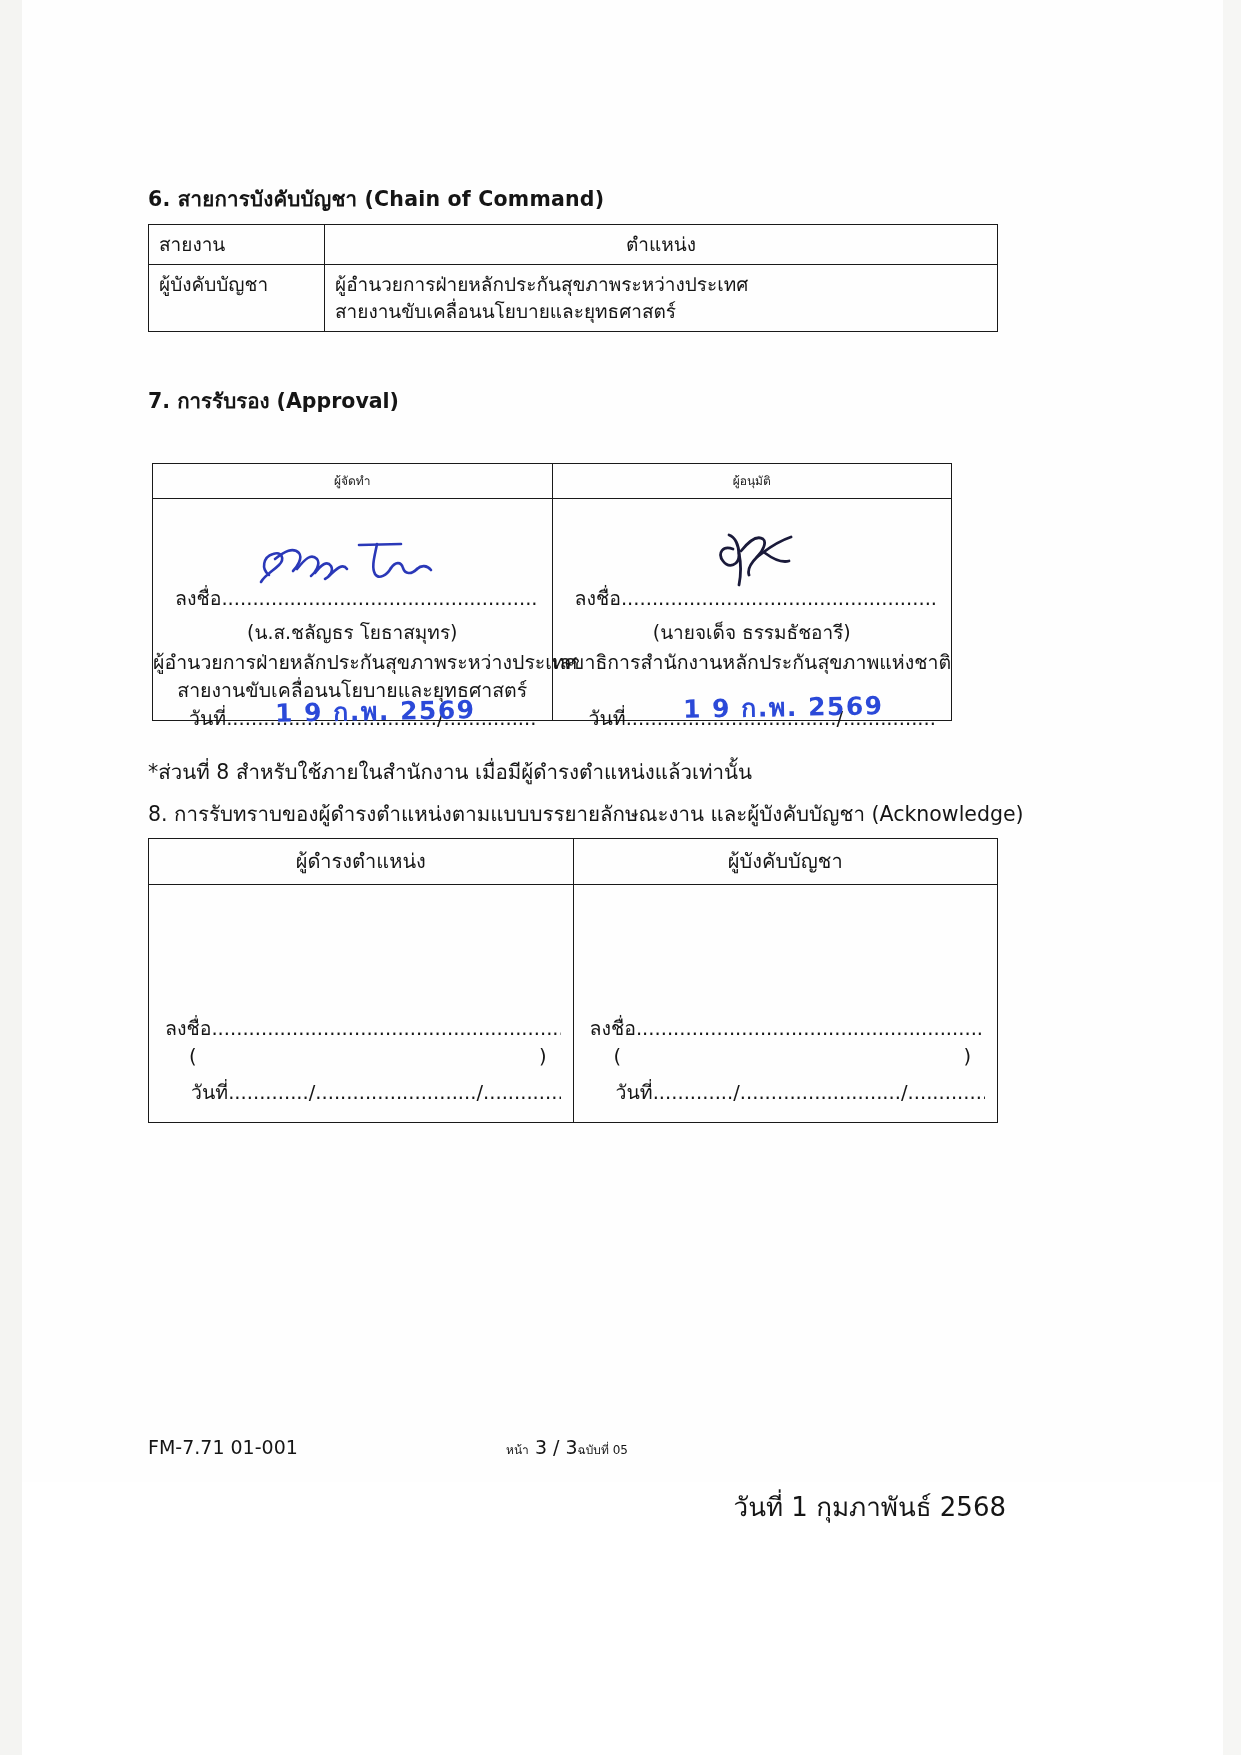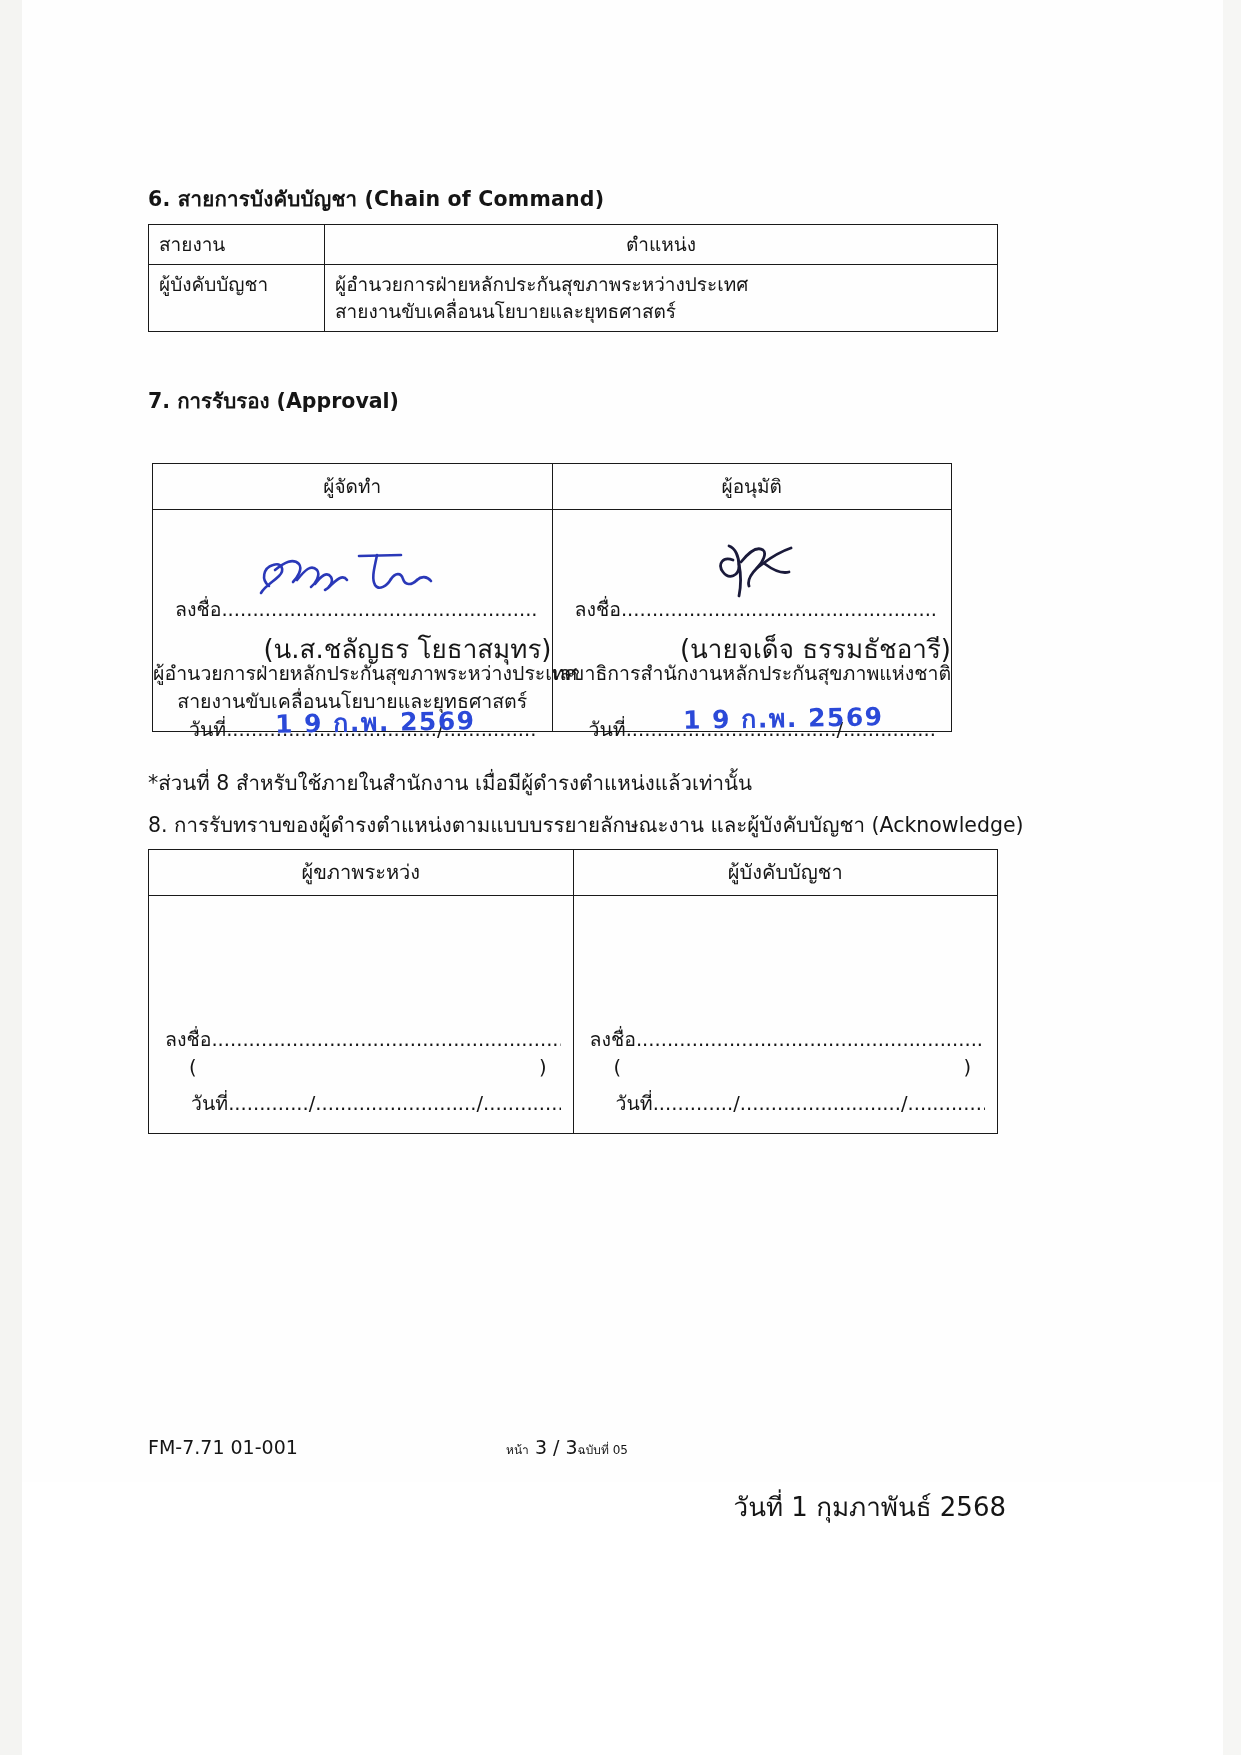--- a/index.html
+++ b/index.html
@@ -70,21 +70,21 @@
     table-layout: fixed;
   }
   table.approval td {
     border: 1.6px solid #1a1a1a;
     font-size: 19.5px;
     vertical-align: top;
   }
   table.approval td.hdr {
     text-align: center;
     padding: 7px 0 8px 0;
-    font-size: 19px;
+    font-size: 12px;
   }
   .sig-cell {
     padding: 0;
     height: 222px;
     position: relative;
   }
   .sig-inner {
     position: relative;
     height: 100%;
     padding: 0;
@@ -96,22 +96,22 @@
     top: 84px;
     font-size: 19.5px;
     white-space: nowrap;
     overflow: hidden;
   }
   .dots { letter-spacing: 0px; }
   .sig-name {
     position: absolute;
     left: 0; right: 0;
     top: 118px;
-    text-align: right;
-    font-size: 26px;
+    text-align: center;
+    font-size: 19px;
   }
   .sig-title {
     position: absolute;
     left: 0; right: 0;
     top: 148px;
     text-align: center;
     font-size: 19.5px;
     white-space: nowrap;
   }
   .sig-title2 {
@@ -335,21 +335,21 @@
         </tbody>
       </table>
     </div>
 
     <div class="note">*ส่วนที่ 8 สำหรับใช้ภายในสำนักงาน เมื่อมีผู้ดำรงตำแหน่งแล้วเท่านั้น</div>
     <div class="sec8-heading">8.  การรับทราบของผู้ดำรงตำแหน่งตามแบบบรรยายลักษณะงาน และผู้บังคับบัญชา (Acknowledge)</div>
 
     <table class="ack">
       <tbody>
         <tr>
-          <td class="hdr">ผู้ขภาพระหว่ง</td>
+          <td class="hdr">ผู้ดำรงตำแหน่ง</td>
           <td class="hdr">ผู้บังคับบัญชา</td>
         </tr>
         <tr>
           <td class="ack-cell">
             <div class="ack-sig">
               <span>ลงชื่อ</span><span class="dots">..............................................................</span>
             </div>
             <div class="ack-paren">
               <span>(</span>
               <span>)</span>

